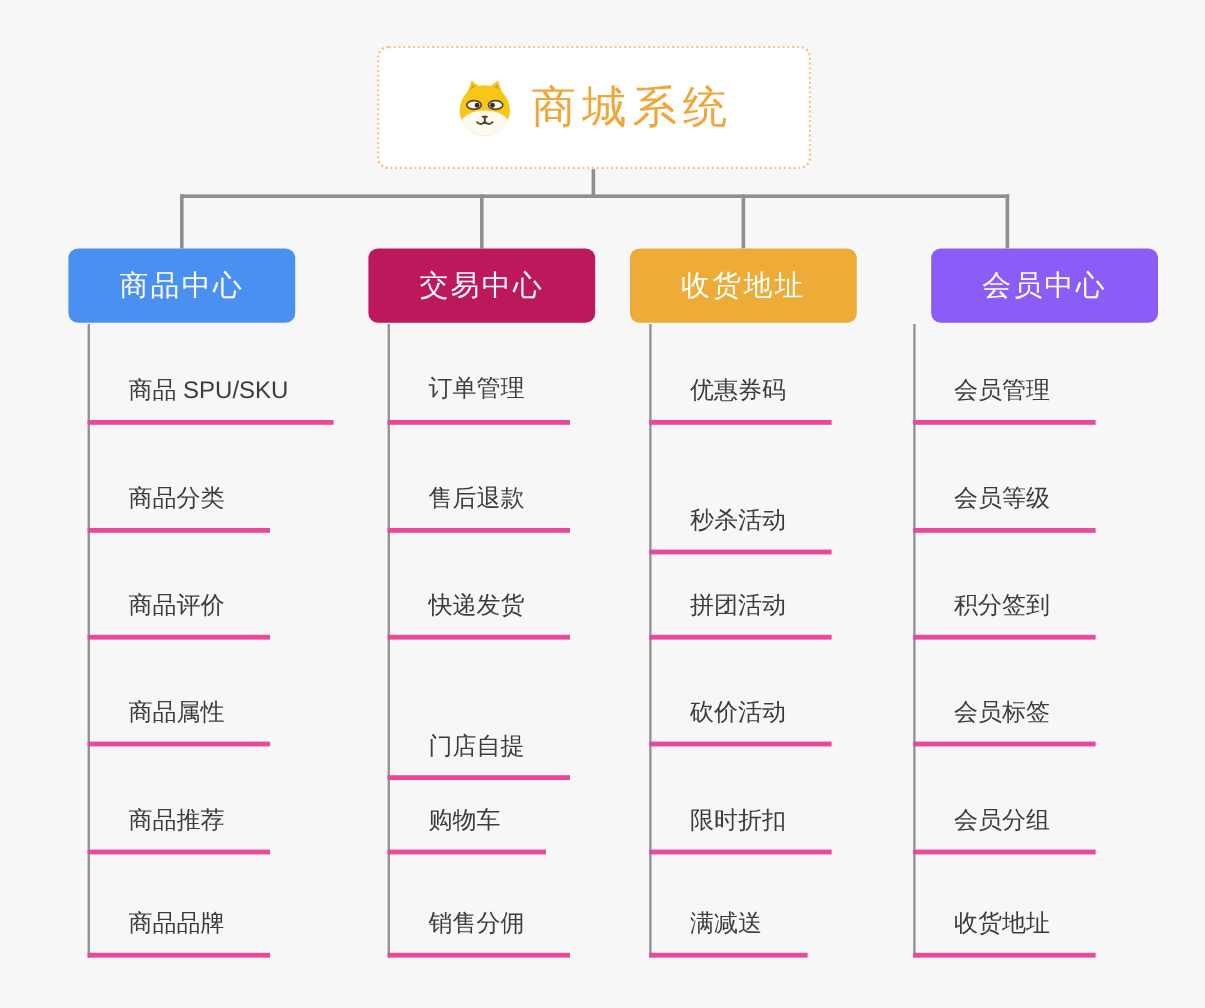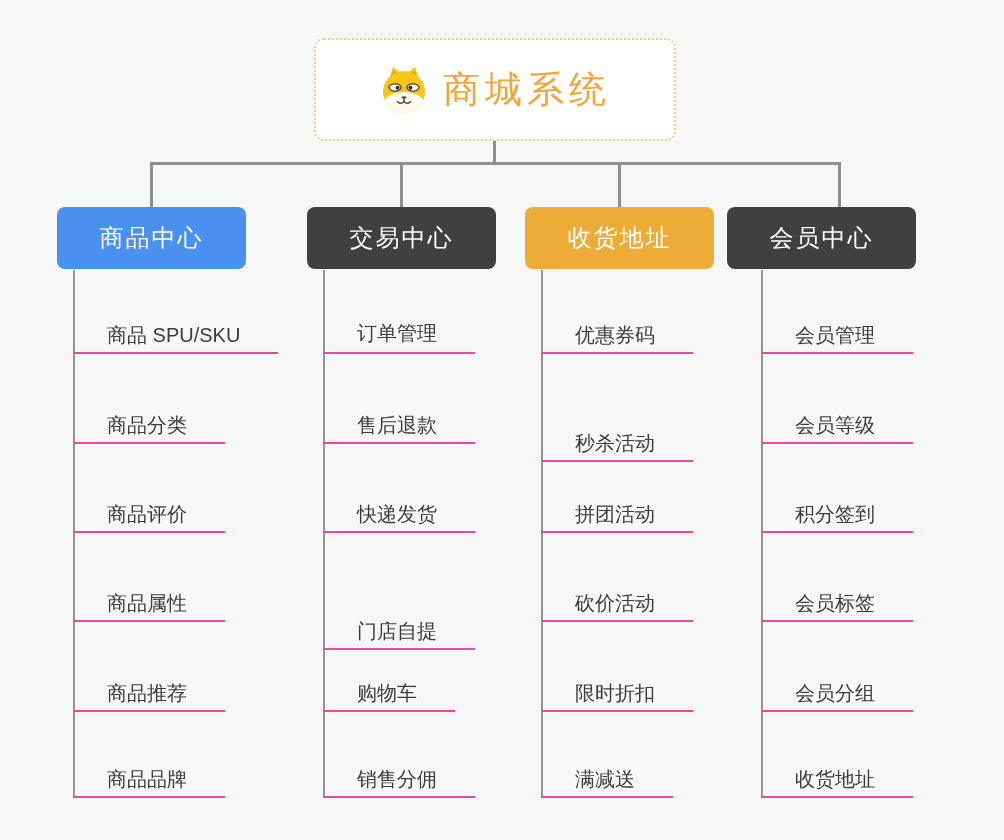--- a/index.html
+++ b/index.html
@@ -35,22 +35,22 @@
     position:absolute;top:207px;width:189px;height:62px;
     border-radius:8px;
     display:flex;align-items:center;justify-content:center;
     color:#ffffff;font-size:24px;letter-spacing:2px;white-space:nowrap;
     cursor:pointer;
   }
 
   
   .item{
     position:absolute;height:46px;box-sizing:border-box;
-    border-bottom:2px solid #ec4899;
-    display:flex;align-items:flex-end;
+    border-bottom:4px solid #ec4899;
+    display:flex;align-items:center;
     padding:0 38px 7px 34px;
     font-size:20px;color:#3c3c3c;line-height:1;white-space:nowrap;
     cursor:pointer;
   }
   .vline{position:absolute;width:2px;background:#949494;}
 </style>
 </head>
 <body>
 
 <div class="canvas">
@@ -106,21 +106,21 @@
       </div>
       <div class="item" style="left: 73px; top: 576px;">
         <span>商品属性</span>
       </div>
       <div class="item" style="left: 73px; top: 666px;">
         <span>商品推荐</span>
       </div>
       <div class="item" style="left: 73px; top: 752px;">
         <span>商品品牌</span>
       </div>
-      <div class="branch-header" style="left: 307px; background: #404040;">
+      <div class="branch-header" style="left: 307px; background: #be185d;">
         <span>交易中心</span>
       </div>
       <div class="vline" style="left: 323px; top: 270px; height: 528px;"></div>
       <div class="item" style="left: 323px; top: 308px; font-family: Liberation Mono, monospace;">
         <span>订单管理</span>
       </div>
       <div class="item" style="left: 323px; top: 398px;">
         <span>售后退款</span>
       </div>
       <div class="item" style="left: 323px; top: 487px;">
@@ -150,21 +150,21 @@
       </div>
       <div class="item" style="left: 541px; top: 576px;">
         <span>砍价活动</span>
       </div>
       <div class="item" style="left: 541px; top: 666px;">
         <span>限时折扣</span>
       </div>
       <div class="item" style="left: 541px; top: 752px;">
         <span>满减送</span>
       </div>
-      <div class="branch-header" style="left: 727px; background: #404040;">
+      <div class="branch-header" style="left: 776px; background: #8b5cf6;">
         <span>会员中心</span>
       </div>
       <div class="vline" style="left: 761px; top: 270px; height: 528px;"></div>
       <div class="item" style="left: 761px; top: 308px;">
         <span>会员管理</span>
       </div>
       <div class="item" style="left: 761px; top: 398px;">
         <span>会员等级</span>
       </div>
       <div class="item" style="left: 761px; top: 487px;">

